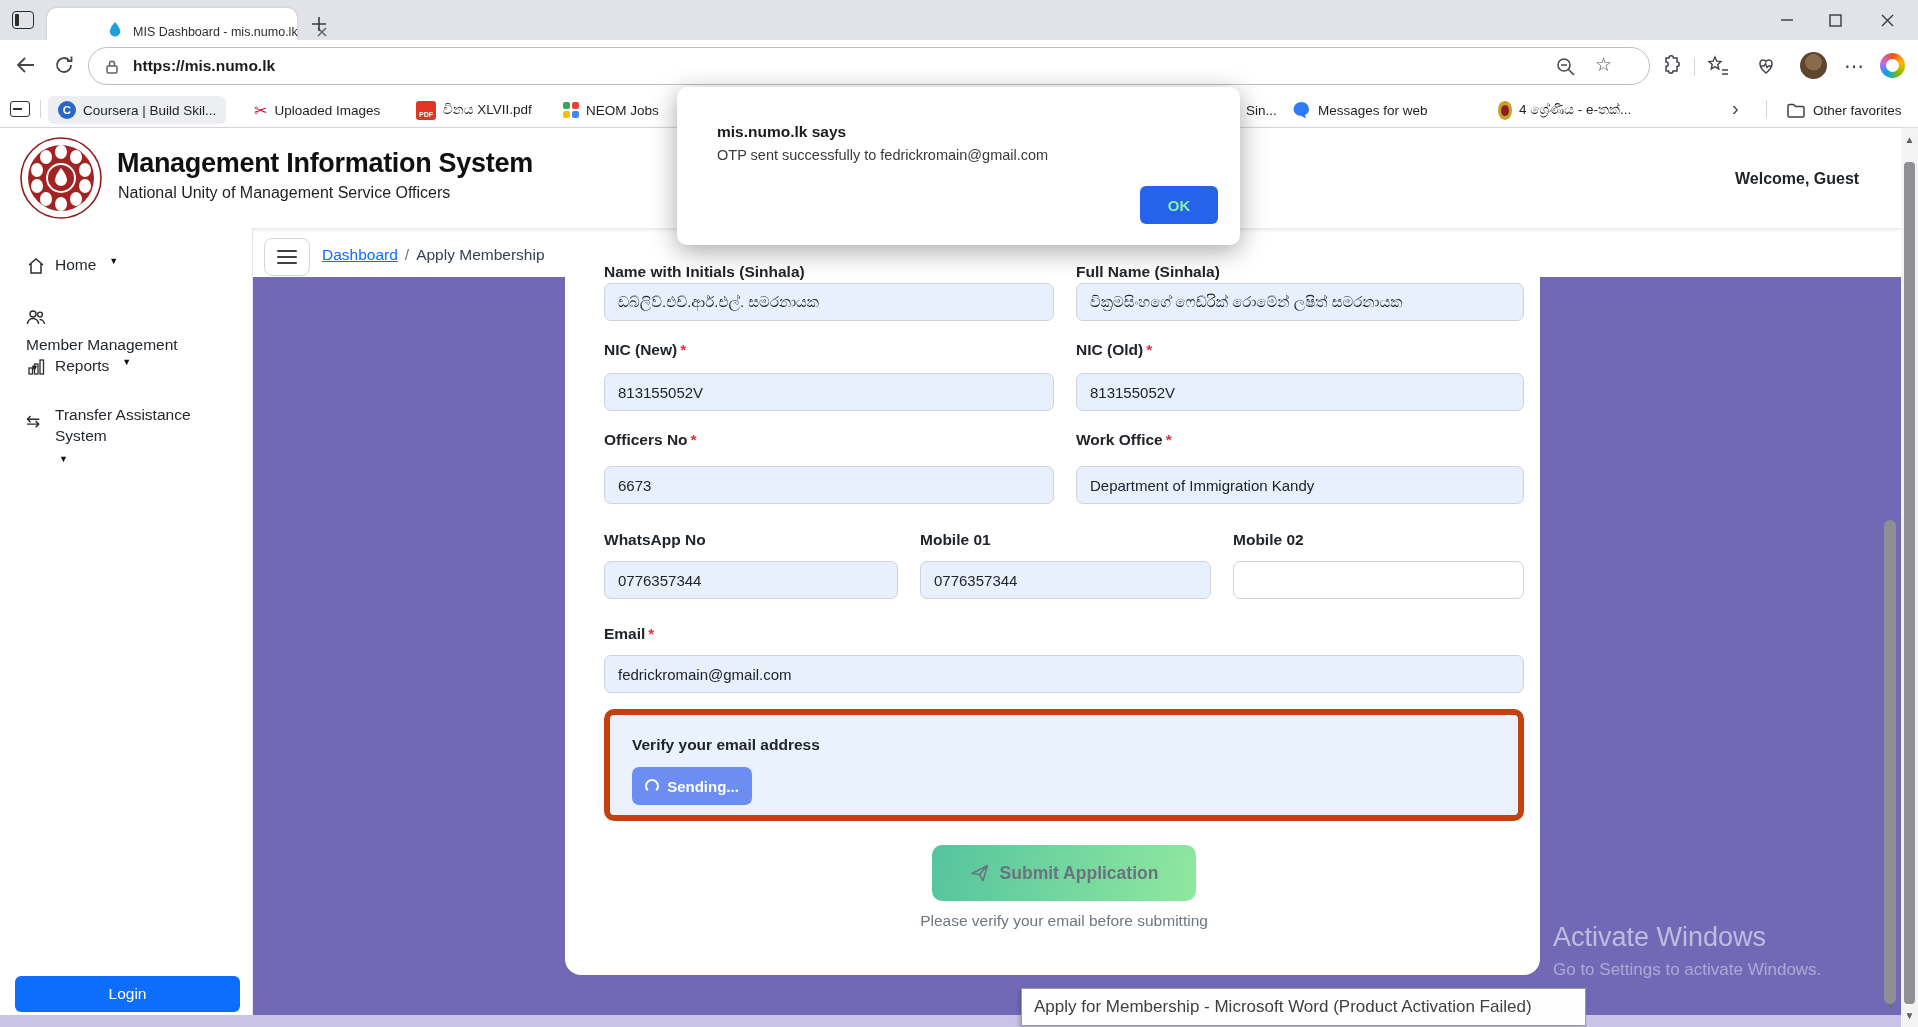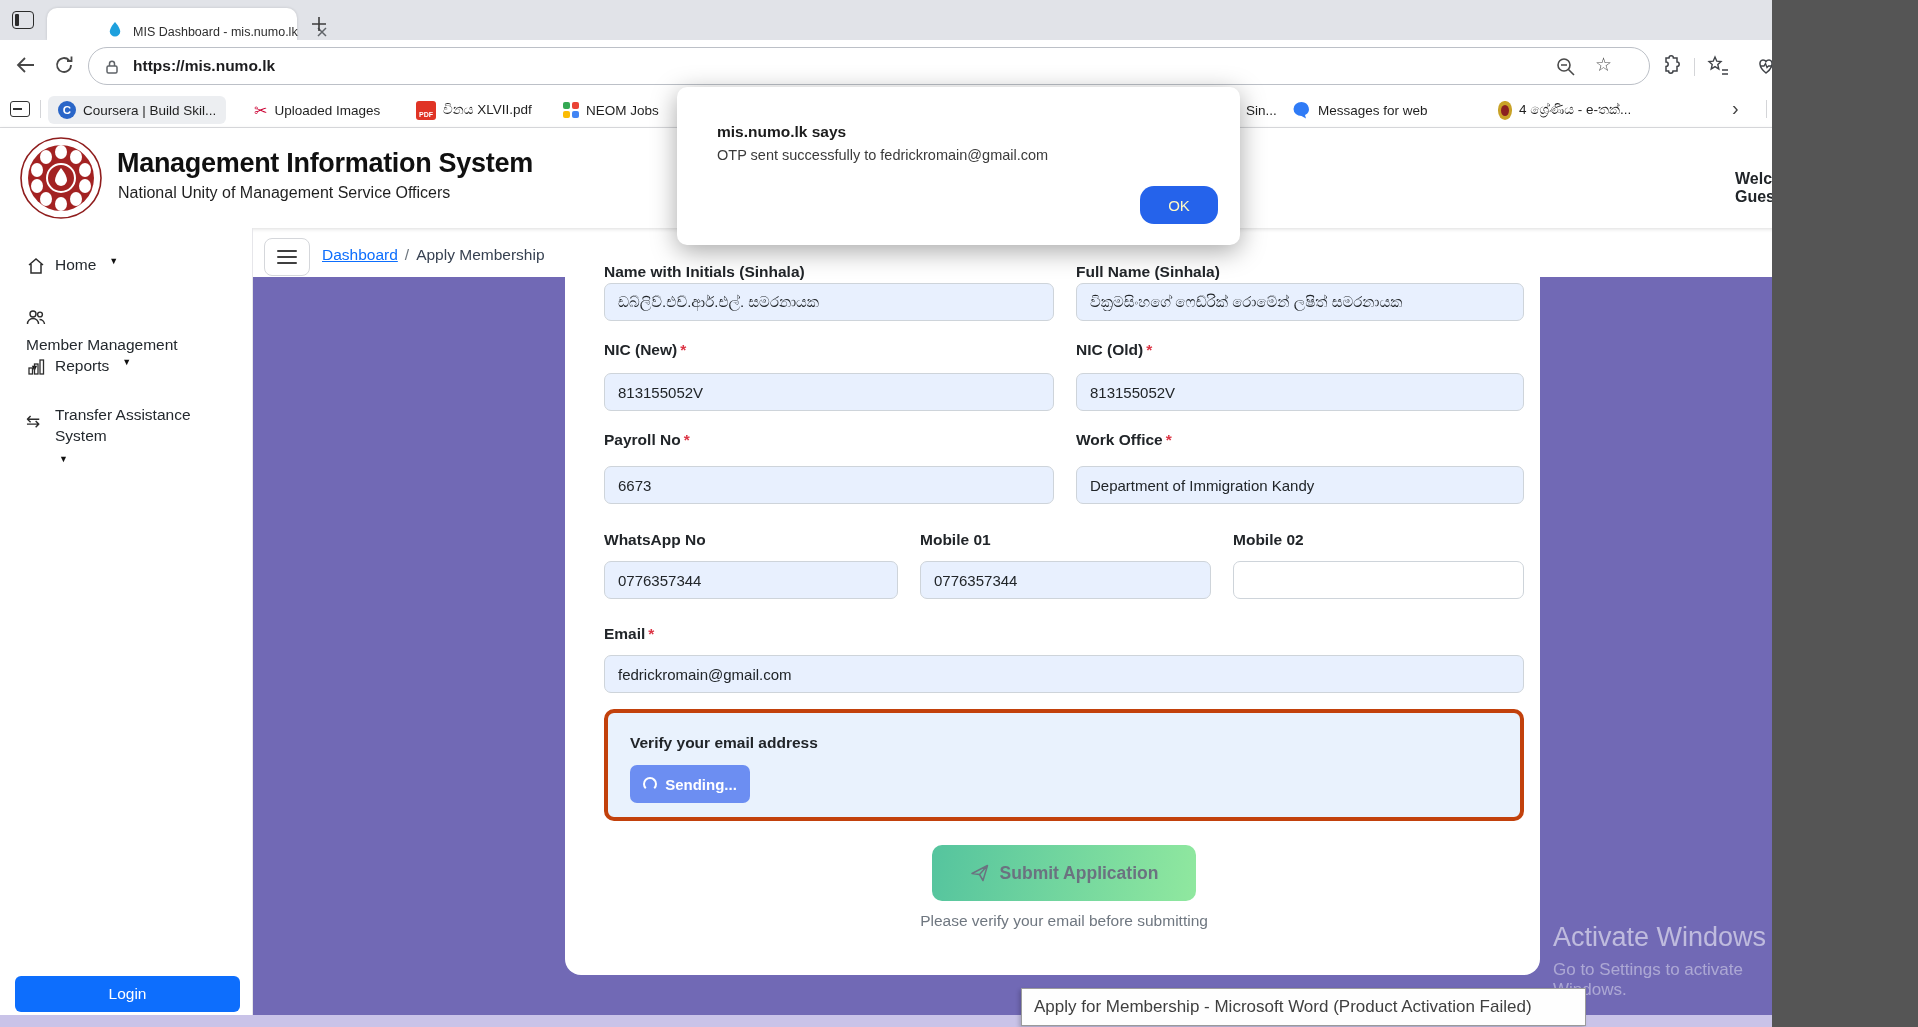--- a/index.html
+++ b/index.html
@@ -1,17 +1,17 @@
 <!DOCTYPE html>
 <html><head>
 <meta charset="utf-8">
 <style>
   html,body{margin:0;padding:0;background:#555;}
   *{box-sizing:border-box;font-family:"Liberation Sans",sans-serif;}
-  #canvas{position:relative;width:1772px;height:1027px;overflow:hidden;background:#fff;}
+  #canvas{position:relative;width:1918px;height:1027px;overflow:hidden;background:#fff;}
   .abs{position:absolute;}
   svg{display:block;}
   
   .titlebar{left:0;top:0;width:1918px;height:40px;background:#e1e3e8;}
   .ws-icon{left:12px;top:11px;width:22px;height:18px;border:1.8px solid #2b2b2b;border-radius:4px;}
   .ws-icon::after{content:"";position:absolute;left:2px;top:2px;bottom:2px;width:4px;background:#2b2b2b;border-radius:1px;}
   .tab{left:47px;top:8px;width:250px;height:32px;background:#fff;border-radius:10px 10px 0 0;box-shadow:0 0 3px rgba(0,0,0,.15);}
   .tab-title{left:86px;top:17px;font-size:12.5px;color:#2e2e2e;white-space:nowrap;}
   .tab-fav{left:60px;top:13px;}
   .tab-close{left:266px;top:15px;width:18px;height:18px;color:#5f6368;}
@@ -57,32 +57,32 @@
   .crumb{left:322px;top:246px;font-size:15.5px;white-space:nowrap;}
   .crumb a{color:#0d6efd;text-decoration:underline;}
   .crumb .sep{color:#6c757d;margin:0 7px;}
   .crumb .cur{color:#374151;}
   
   .card{left:565px;top:260px;width:975px;height:715px;background:#fff;border-radius:0 0 16px 16px;}
   .flabel{position:absolute;font-size:15.5px;font-weight:600;color:#212529;white-space:nowrap;}
   .req{color:#dc3545;margin-left:3px;}
   .fi{position:absolute;height:38px;border:1px solid #ced4da;border-radius:7px;background:#fff;font-size:15px;color:#212529;padding:0 13px;outline:none;}
   .filled{background:#e8f0fe;}
-  .verify-box{position:absolute;left:39px;top:449px;width:920px;height:112px;background:#e9f2fd;border:4px solid #c2410c;border-radius:10px;text-align:center;}
+  .verify-box{position:absolute;left:39px;top:449px;width:920px;height:112px;background:#e9f2fd;border:6px solid #c2410c;border-radius:10px;text-align:center;}
   .verify-title{position:absolute;left:22px;top:21px;font-size:15.5px;font-weight:600;color:#212529;}
   .sending-btn{position:absolute;left:22px;top:52px;width:120px;height:38px;background:#6c8ef2;border-radius:7px;color:#fff;font-size:15px;display:flex;align-items:center;justify-content:center;gap:8px;font-weight:bold;}
   .spinner{width:14px;height:14px;border:2.5px solid #fff;border-bottom-color:transparent;border-radius:50%;animation:spin 1s linear infinite;}
   @keyframes spin{to{transform:rotate(360deg);}}
   .submit-btn{position:absolute;left:367px;top:585px;width:264px;height:56px;border-radius:10px;background:linear-gradient(100deg,#55c49e 0%,#90e89f 100%);display:flex;align-items:center;justify-content:center;gap:10px;color:#6b7280;font-size:17.5px;font-weight:bold;}
   .submit-note{position:absolute;left:199px;top:652px;width:600px;text-align:center;font-size:15.5px;color:#6f7780;}
   
   .dialog{left:677px;top:87px;width:563px;height:158px;background:#fff;border-radius:10px;box-shadow:0 6px 26px rgba(0,0,0,.35);z-index:50;}
   .dlg-title{position:absolute;left:40px;top:36px;font-size:15.5px;font-weight:bold;color:#1c1c1c;}
   .dlg-msg{position:absolute;left:40px;top:60px;font-size:14.5px;color:#3b3b3b;}
-  .dlg-ok{position:absolute;left:463px;top:99px;width:78px;height:38px;background:#2563eb;border-radius:14px;color:#fef9c3;font-size:15px;font-weight:normal;display:flex;align-items:center;justify-content:center;}
+  .dlg-ok{position:absolute;left:463px;top:99px;width:78px;height:38px;background:#2563eb;border-radius:6px;color:#86efac;font-size:15px;font-weight:bold;display:flex;align-items:center;justify-content:center;}
   .watermark1{left:1553px;top:922px;font-size:27px;color:rgba(255,255,255,.55);}
   .watermark2{left:1553px;top:960px;font-size:17px;color:rgba(255,255,255,.42);}
   .tooltip{left:1021px;top:988px;width:565px;background:#fefefe;border:1px solid #9b9b9b;padding:7px 12px;font-size:17px;line-height:1.32;color:#3f3f3f;z-index:60;box-shadow:-2px 2px 4px rgba(0,0,0,.18);}
   .bottom-strip{left:0;top:1015px;width:1901px;height:12px;background:#c9c3e8;}
   
   .sb-track{left:1901px;top:128px;width:17px;height:899px;background:#f3f3f4;z-index:40;}
   .sb-arrow{position:absolute;left:3px;width:11px;font-size:10px;color:#5f5f63;text-align:center;}
   .sb-thumb{position:absolute;left:3px;width:11px;background:#8f9094;border-radius:4px;}
   .inner-thumb{left:1884px;top:520px;width:12px;height:484px;background:#8f8f93;border-radius:6px;z-index:30;}
   .inner-arrow{left:1886px;top:1002px;font-size:9px;color:#6d6d71;z-index:30;}
@@ -309,21 +309,21 @@
     <span class="flabel" style="left:39px;top:3px;"><span>Name with Initials (Sinhala)</span></span>
     <span class="flabel" style="left:511px;top:3px;"><span>Full Name (Sinhala)</span></span>
     <input class="fi filled" style="left: 511px; top: 23px; width: 448px;" value="වික්‍රමසිංහගේ ෆෙඩ්රික් රොමේන් ලෂිත් සමරනායක">
     <input class="fi filled" style="left: 39px; top: 23px; width: 450px;" value="ඩබ්ලිව්.එච්.ආර්.එල්. සමරනායක">
 
     <span class="flabel" style="left:39px;top:81px;"><span>NIC (New)</span><span class="req">*</span></span>
     <span class="flabel" style="left:511px;top:81px;"><span>NIC (Old)</span><span class="req">*</span></span>
     <input class="fi filled" style="left: 39px; top: 113px; width: 450px;" value="813155052V">
     <input class="fi filled" style="left: 511px; top: 113px; width: 448px;" value="813155052V">
 
-    <span class="flabel" style="left:39px;top:171px;"><span>Payroll No</span><span class="req">*</span></span>
+    <span class="flabel" style="left:39px;top:171px;"><span>Officers No</span><span class="req">*</span></span>
     <span class="flabel" style="left:511px;top:171px;"><span>Work Office</span><span class="req">*</span></span>
     <input class="fi filled" style="left: 39px; top: 206px; width: 450px;" value="6673">
     <input class="fi filled" style="left: 511px; top: 206px; width: 448px;" value="Department of Immigration Kandy">
 
     <span class="flabel" style="left:39px;top:271px;">WhatsApp No</span>
     <span class="flabel" style="left:355px;top:271px;">Mobile 01</span>
     <span class="flabel" style="left:668px;top:271px;">Mobile 02</span>
     <input class="fi filled" style="left: 39px; top: 301px; width: 294px;" value="0776357344">
     <input class="fi filled" style="left: 355px; top: 301px; width: 291px;" value="0776357344">
     <input class="fi" style="left: 668px; top: 301px; width: 291px;" value="">

